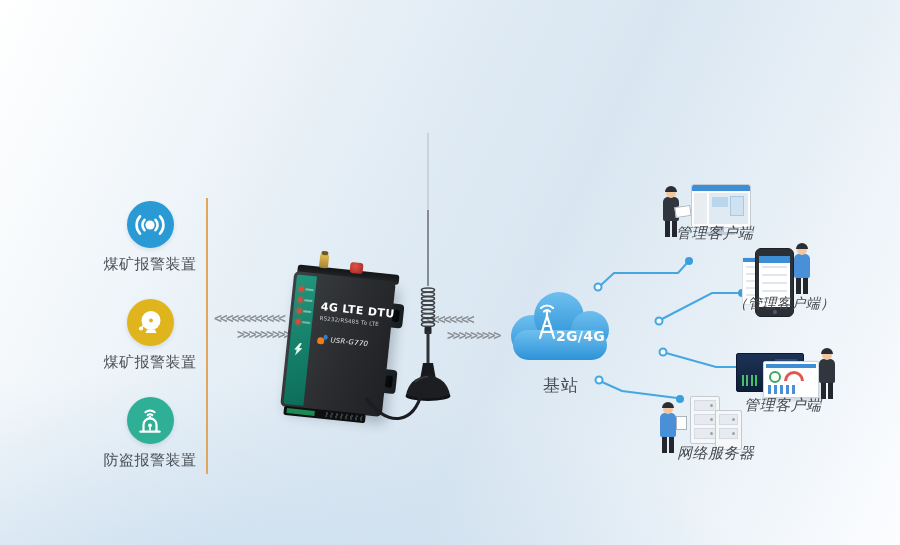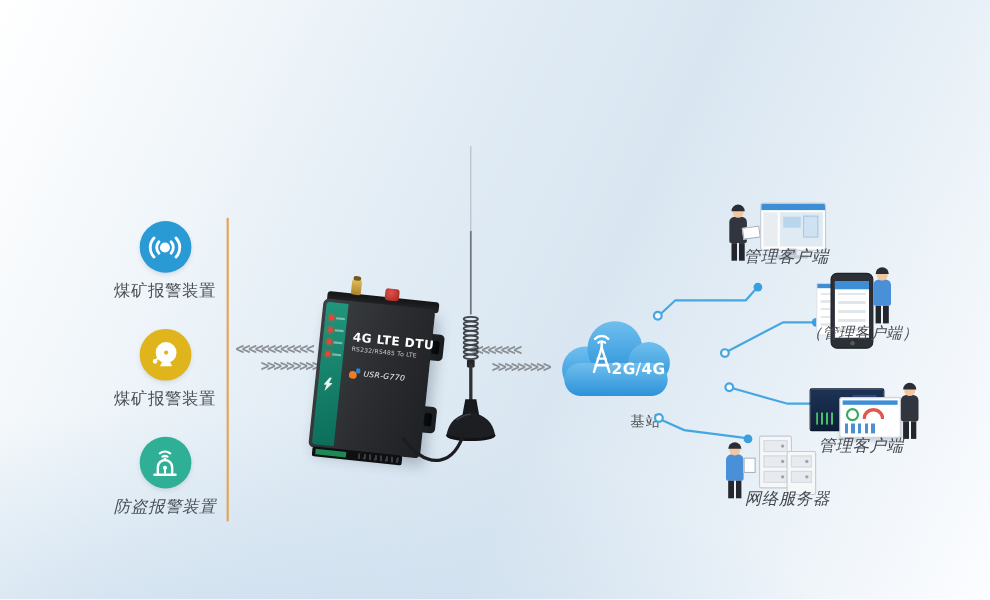--- a/index.html
+++ b/index.html
@@ -6,21 +6,21 @@
   .canvas{
     position:relative; width:900px; height:545px; overflow:hidden;
     font-family:"DejaVu Sans","Liberation Sans",sans-serif;
     background:
       radial-gradient(120% 85% at 20% 115%, rgba(198,219,237,.85) 0%, rgba(198,219,237,0) 55%),
       linear-gradient(115deg,#ffffff 0%,#f4f8fb 16%,#e0ebf4 42%,#d9e6f1 58%,#ebf2f8 80%,#fcfdff 100%);
   }
   
   .alarm{position:absolute; left:92px; width:116px; text-align:center;}
   .alarm .disc{width:47px;height:47px;border-radius:50%;margin:0 auto;display:flex;align-items:center;justify-content:center;box-shadow:0 2px 4px rgba(60,90,120,.15);}
-  .a1{top:201px;} .a2{top:299px;} .a3{top:397px;font-style:italic;}
+  .a1{top:201px;} .a2{top:299px;} .a3{top:397px;}
   .a1 .disc{background:#2a9ad5;} .a2 .disc{background:#dfb41c;} .a3 .disc{background:#2fb096;}
   .alarm .lbl{margin-top:7px;font-size:15px;color:#4a4f55;letter-spacing:.5px;white-space:nowrap;}
   .divider{position:absolute;left:206px;top:198px;width:2px;height:276px;background:#e2a55c;}
   
   .chev{position:absolute;font-family:"DejaVu Sans Mono","Liberation Mono",monospace;font-weight:bold;color:#8b9095;font-size:13px;letter-spacing:-2px;transform:scaleY(1.12);}
   .cl1{left:214px;top:310px;} .cl2{left:237px;top:326px;}
   .cr1{left:426px;top:311px;} .cr2{left:447px;top:327px;}
   
   .dtu{position:absolute;left:287px;top:276px;width:102px;height:136px;transform:rotate(6deg);}
   .dtu-topface{position:absolute;left:3px;right:-3px;top:-7px;height:10px;background:linear-gradient(#141517,#26282b);border-radius:3px;}
@@ -46,21 +46,21 @@
   .usr-logo::after{content:"";position:absolute;right:0;top:0;width:4.5px;height:4.5px;background:#2d7fd3;border-radius:50%;}
   .t3{font-size:7px;font-style:italic;color:#eceff1;letter-spacing:.3px;white-space:nowrap;}
   .terminal{position:absolute;left:4px;right:16px;bottom:-8px;height:9px;background:#0e0f10;border-radius:2px;}
   .terminal::before{content:"";position:absolute;left:3px;top:2px;width:34%;height:5px;background:#1d8a55;}
   .terminal::after{content:"";position:absolute;right:3px;top:2px;width:45%;height:5px;background:repeating-linear-gradient(90deg,#3a3d40 0 2px,transparent 2px 5px);}
   
   .antenna{position:absolute;left:395px;top:125px;width:80px;height:285px;}
   .links{position:absolute;left:0;top:0;width:900px;height:545px;pointer-events:none;}
   .cloud-svg{position:absolute;left:502px;top:286px;width:118px;height:82px;}
   .cloud-badge{position:absolute;left:556px;top:316px;font-size:14px;font-weight:bold;color:#fff;letter-spacing:.3px;margin-top:12px;}
-  .cloud-caption{position:absolute;left:521px;top:374px;width:80px;text-align:right;font-size:13px;color:#4a4f55;letter-spacing:1px;}
+  .cloud-caption{position:absolute;left:521px;top:374px;width:80px;text-align:center;font-size:17px;color:#4a4f55;letter-spacing:1px;}
   
   .ep-label{position:absolute;font-size:15px;color:#45494f;letter-spacing:.5px;white-space:nowrap;font-style:italic;}
   .lb1{left:676px;top:224px;}
   .lb2{left:728px;top:294px;width:112px;text-align:center;font-size:14px;line-height:1.3;}
   .lb3{left:744px;top:396px;}
   .lb4{left:677px;top:444px;}
   
   .ep{position:absolute;}
   .ep1{left:655px;top:180px;width:105px;height:62px;}
   .ep2{left:742px;top:243px;width:105px;height:78px;}

